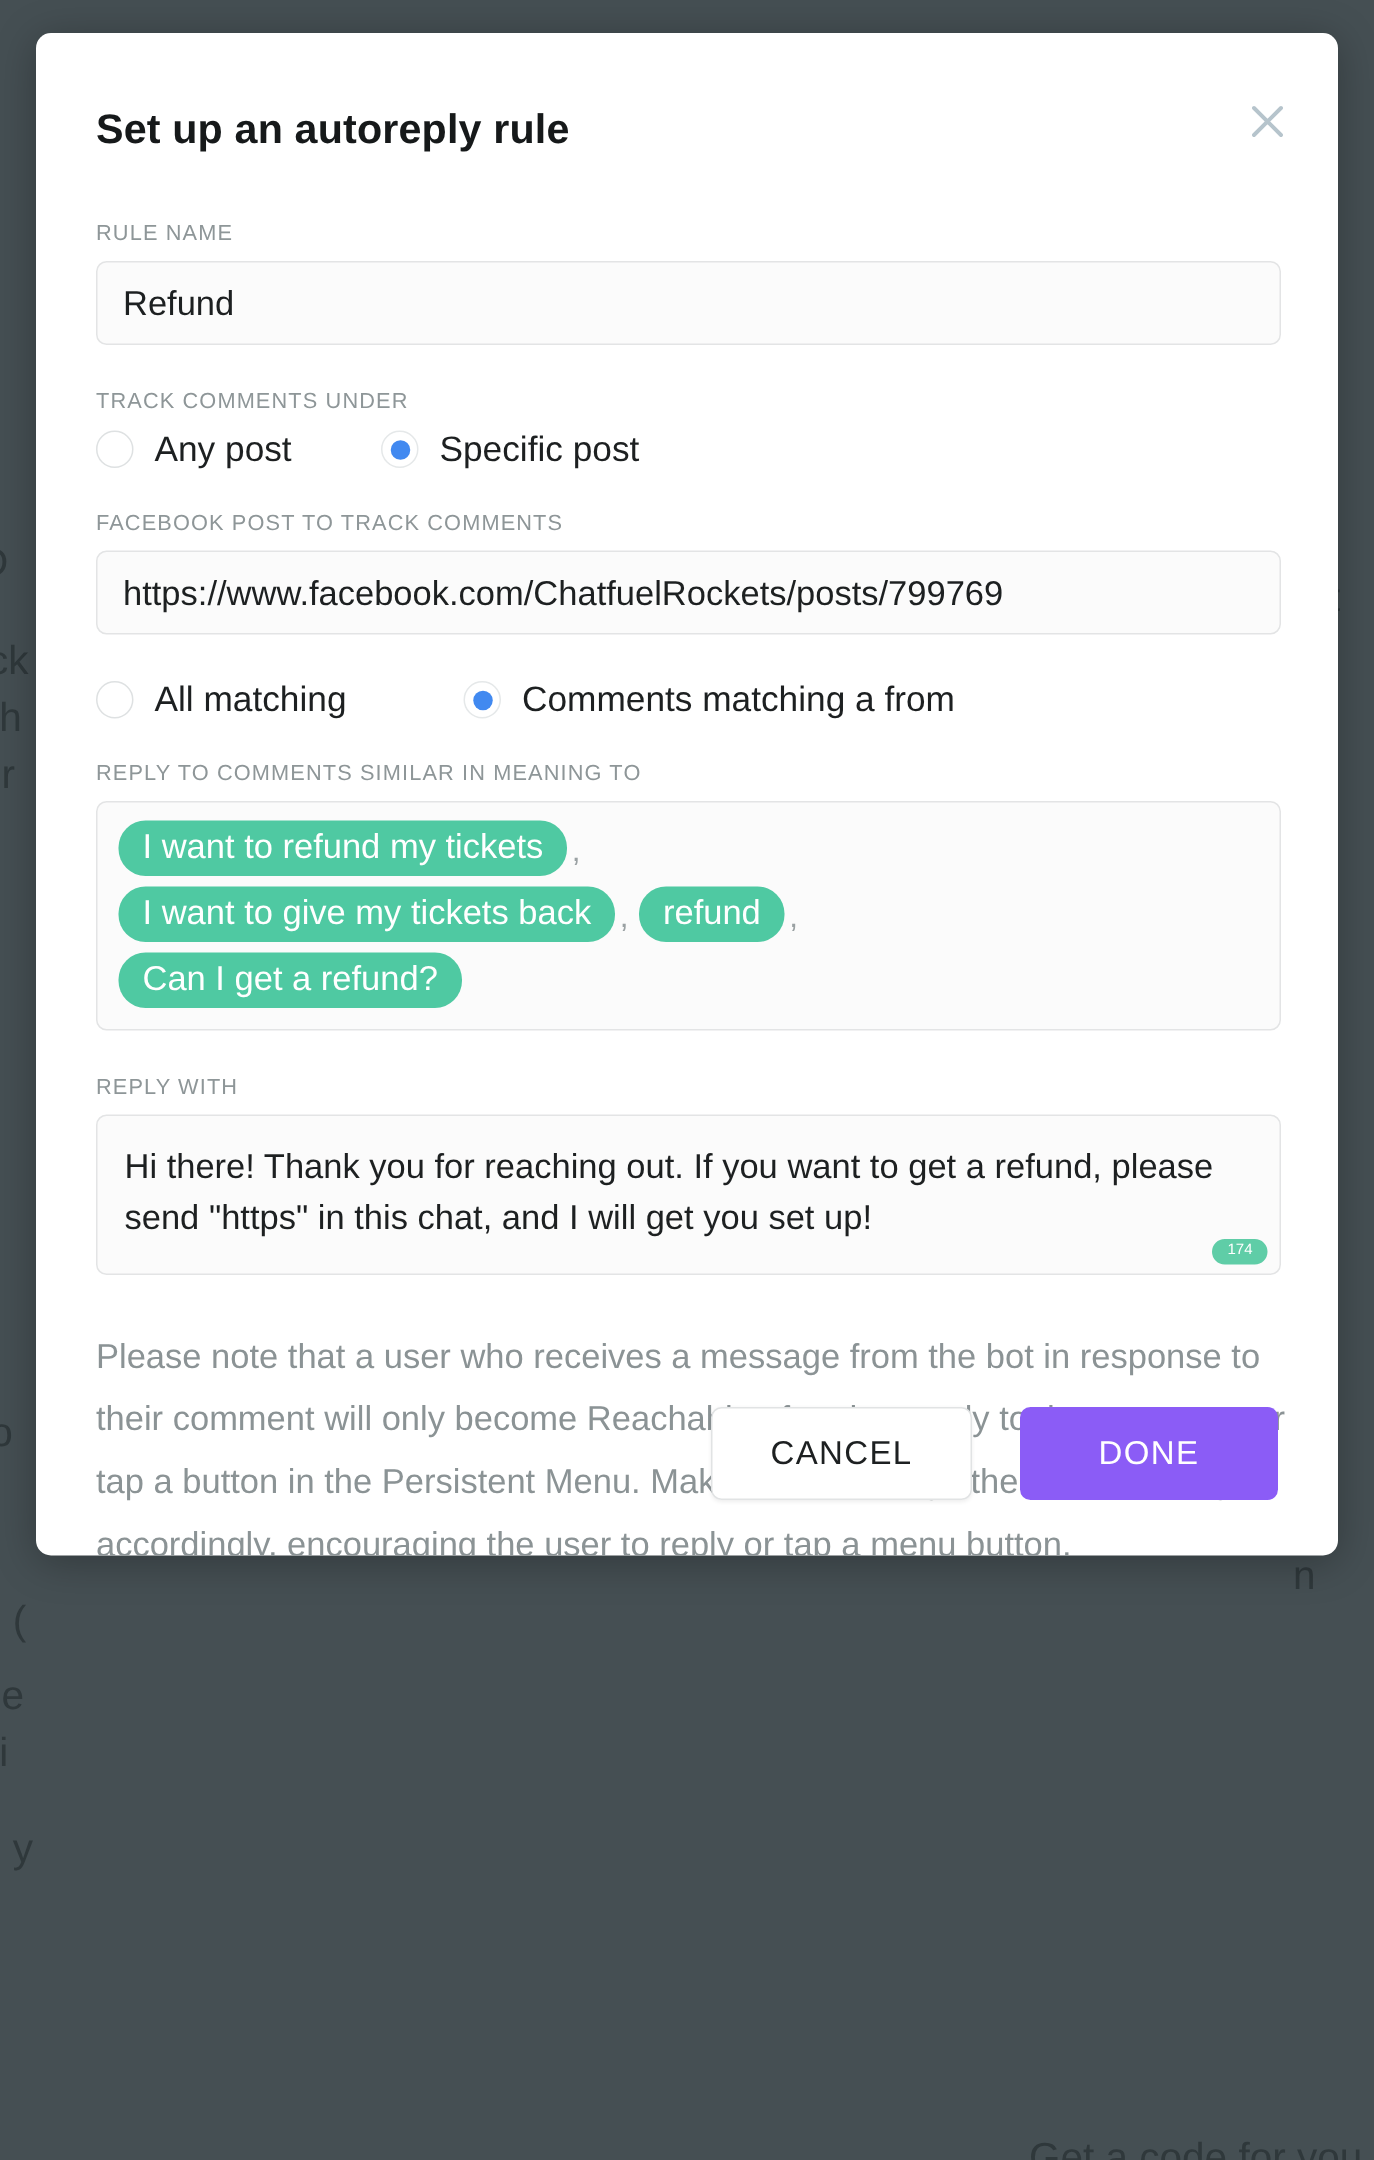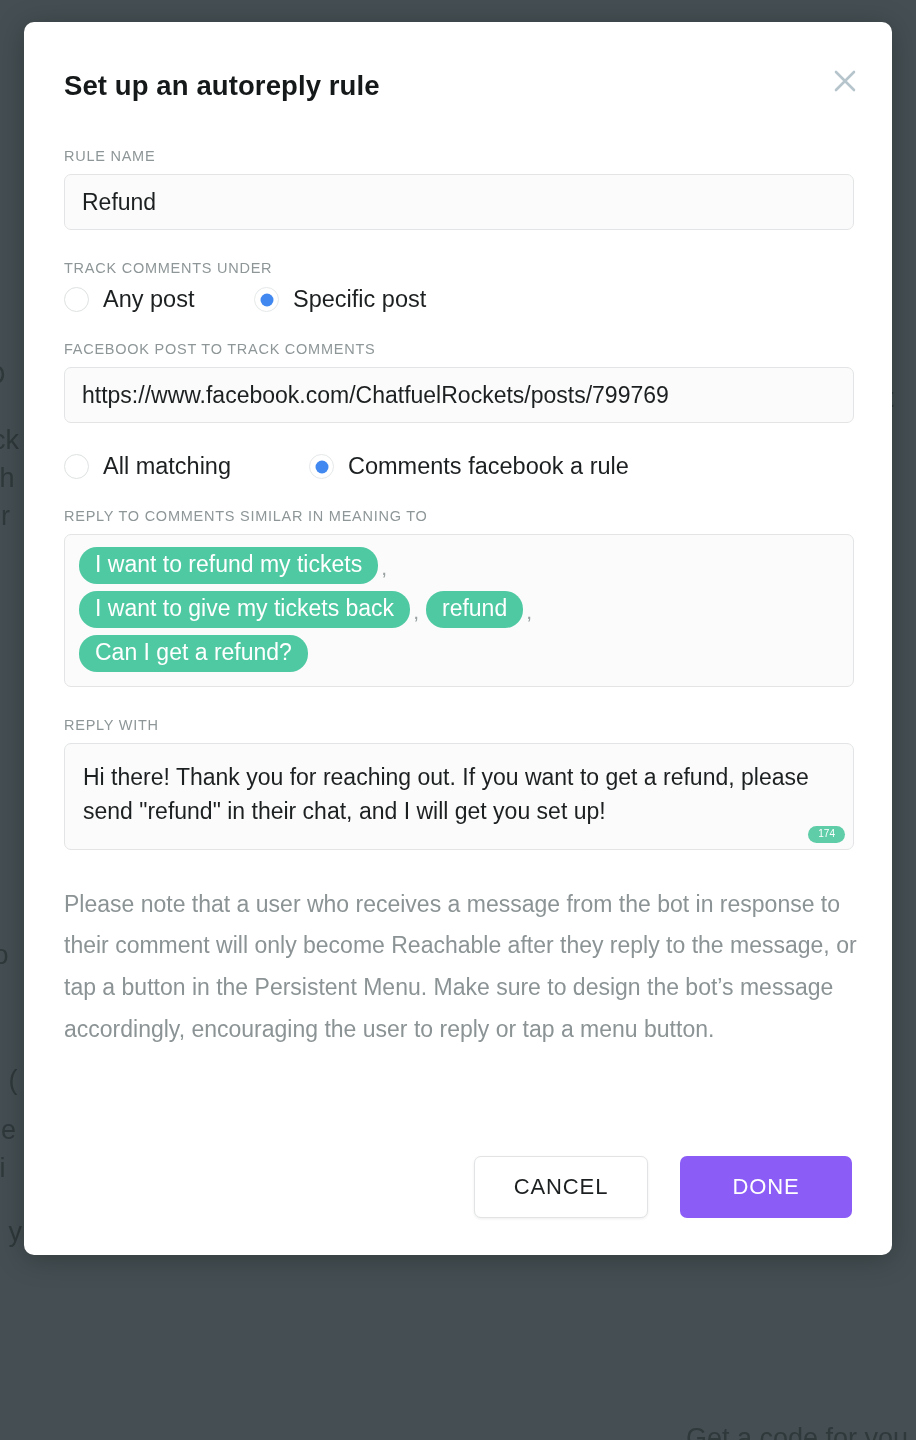--- a/index.html
+++ b/index.html
@@ -33,21 +33,21 @@
   }
   .bg-left  { left: -14px; }
   .bg-right { left: 862px; }
 
   
   .modal {
     position: absolute;
     left: 24px;
     top: 22px;
     width: 868px;
-    height: 1233px;
+    height: 1015px;
     background: #ffffff;
     border-radius: 10px;
     box-shadow: 0 4px 28px rgba(0,0,0,.28);
     overflow: hidden;
   }
 
   .close-btn {
     position: absolute;
     top: 42px;
     right: 30px;
@@ -299,21 +299,21 @@
     </div>
 
     <div class="group" style="margin-bottom:28px">
       <div class="radio-row">
         <div class="radio-opt" style="width:245px">
           <span class="radio-circle"></span>
           <span class="radio-label">All matching</span>
         </div>
         <div class="radio-opt checked">
           <span class="radio-circle"></span>
-          <span class="radio-label">Comments facebook a rule</span>
+          <span class="radio-label">Comments matching a from</span>
         </div>
       </div>
     </div>
 
     <div class="group">
       <div class="field-label">REPLY TO COMMENTS SIMILAR IN MEANING TO</div>
       <div class="chips-box">
         <div class="chip-row">
           <span class="chip">I want to refund my tickets</span>
           <span class="chip-sep">,</span>
@@ -326,21 +326,21 @@
         </div>
         <div class="chip-row">
           <span class="chip">Can I get a refund?</span>
         </div>
       </div>
     </div>
 
     <div class="group" style="margin-bottom:0">
       <div class="field-label">REPLY WITH</div>
       <div class="reply-box">
-        <div class="reply-text">Hi there! Thank you for reaching out. If you want to get a refund, please send "refund" in their chat, and I will get you set up!</div>
+        <div class="reply-text">Hi there! Thank you for reaching out. If you want to get a refund, please send "https" in this chat, and I will get you set up!</div>
         <span class="char-badge">174</span>
       </div>
     </div>
 
     <div class="note">Please note that a user who receives a message from the bot in response to their comment will only become Reachable after they reply to the message, or tap a button in the Persistent Menu. Make sure to design the bot’s message accordingly, encouraging the user to reply or tap a menu button.</div>
 
   </div>
 
   <div class="footer">
     <button class="btn btn-cancel">CANCEL</button>

